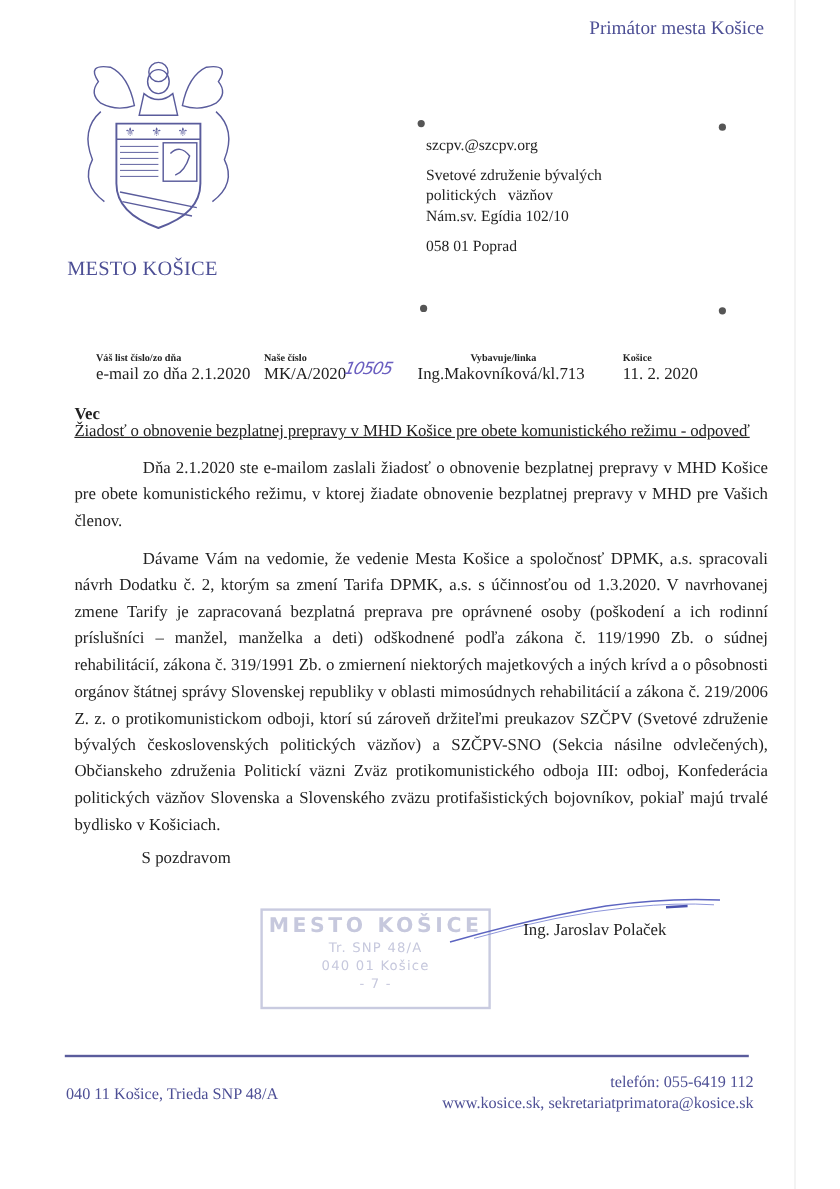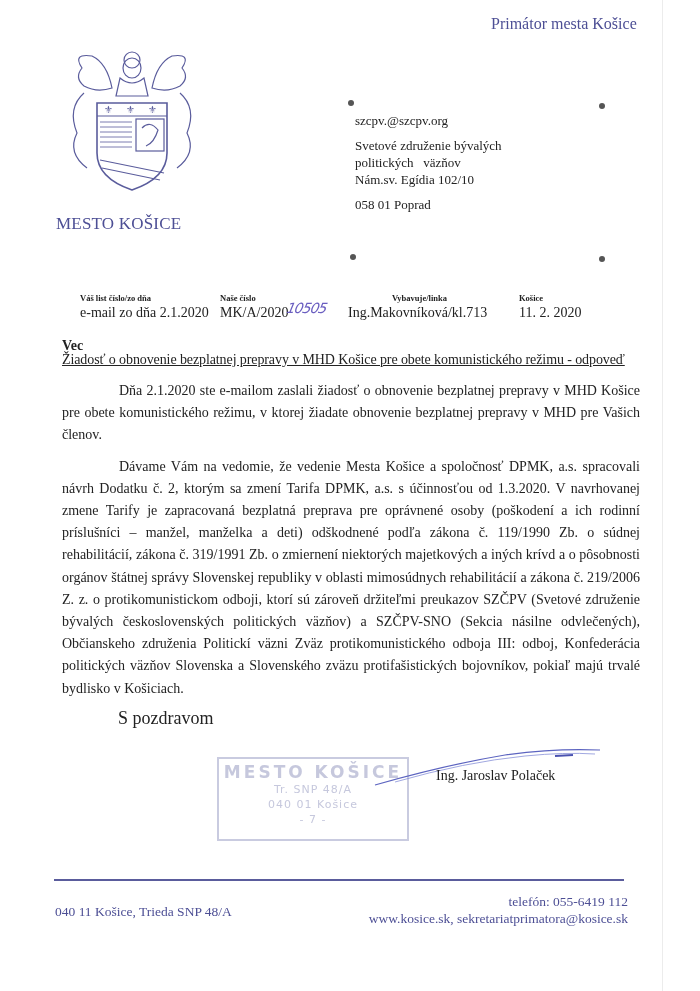--- a/index.html
+++ b/index.html
@@ -15,21 +15,21 @@
   .dot { width: 6px; height: 6px; border-radius: 50%; background: #555; }
   #addr { left: 355px; top: 112px; font-size: 13px; line-height: 17px; }
   #addr div { white-space: pre; }
   .meta-label { font-size: 8.5px; font-weight: bold; top: 293px; }
   .meta-val { font-size: 14px; top: 305px; }
   #handwritten { left: 287px; top: 300px; font-family: "DejaVu Sans", sans-serif; font-style: italic; font-size: 14px; color: #6a5ec0; transform: skewX(-12deg); letter-spacing: -1px; }
   #subject-label { left: 62px; top: 338px; font-weight: bold; font-size: 14px; }
   #subject-text { left: 62px; top: 352px; font-size: 14px; text-decoration: underline; white-space: nowrap; letter-spacing: -0.1px; }
   #body { left: 62px; top: 380px; width: 578px; font-size: 14px; line-height: 22.2px; text-align: justify; }
   #body p { margin: 0; text-indent: 57px; }
-  #greeting { left: 118px; top: 708px; font-size: 18px; }
+  #greeting { left: 118px; top: 708px; font-size: 14px; }
   #stamp { left: 217px; top: 757px; width: 188px; height: 80px; border: 2px solid #c9cbe0; color: #c6c8dd; font-family: "DejaVu Sans", sans-serif; text-align: center; }
   #stamp .s1 { font-size: 17px; font-weight: bold; letter-spacing: 3px; margin-top: 3px; }
   #stamp .s2 { font-size: 11px; letter-spacing: 1px; line-height: 15px; text-align: center; }
   #signer { left: 436px; top: 768px; font-size: 14px; }
   #signature { left: 355px; top: 740px; width: 250px; height: 60px; }
   #footer-line { left: 54px; top: 879px; width: 570px; height: 2px; background: #5a5c9c; }
   #footer-addr { left: 55px; top: 904px; font-size: 13.5px; }
   #footer-right { right: 72px; top: 893px; font-size: 13.5px; text-align: right; line-height: 17px; font-family: Liberation Serif, serif; }
   #edge-line { left: 662px; top: 0; width: 1px; height: 991px; background: #ececec; }
 </style>

